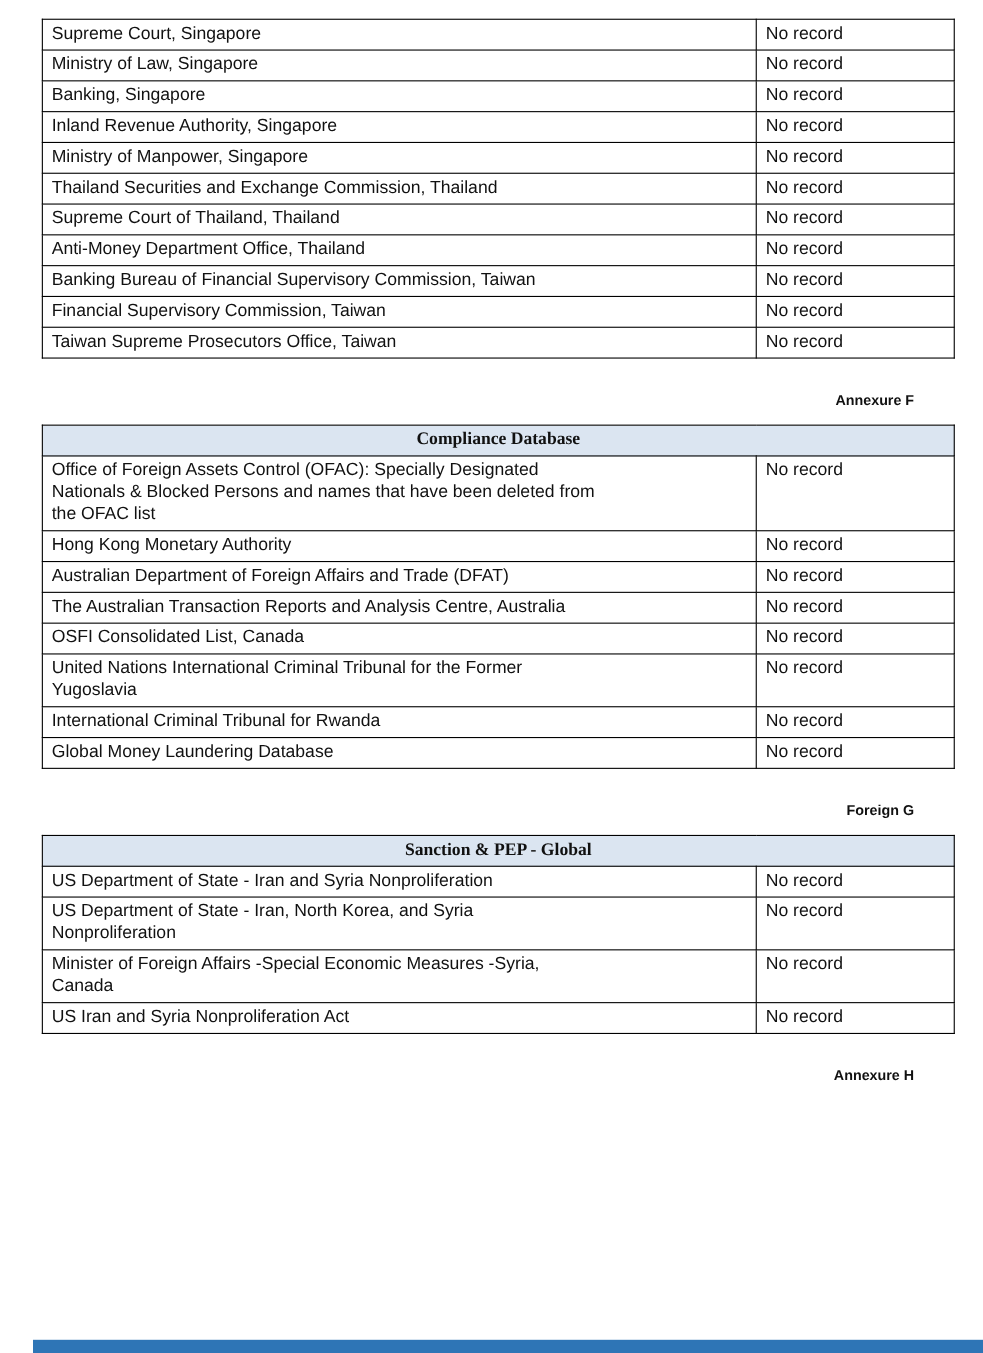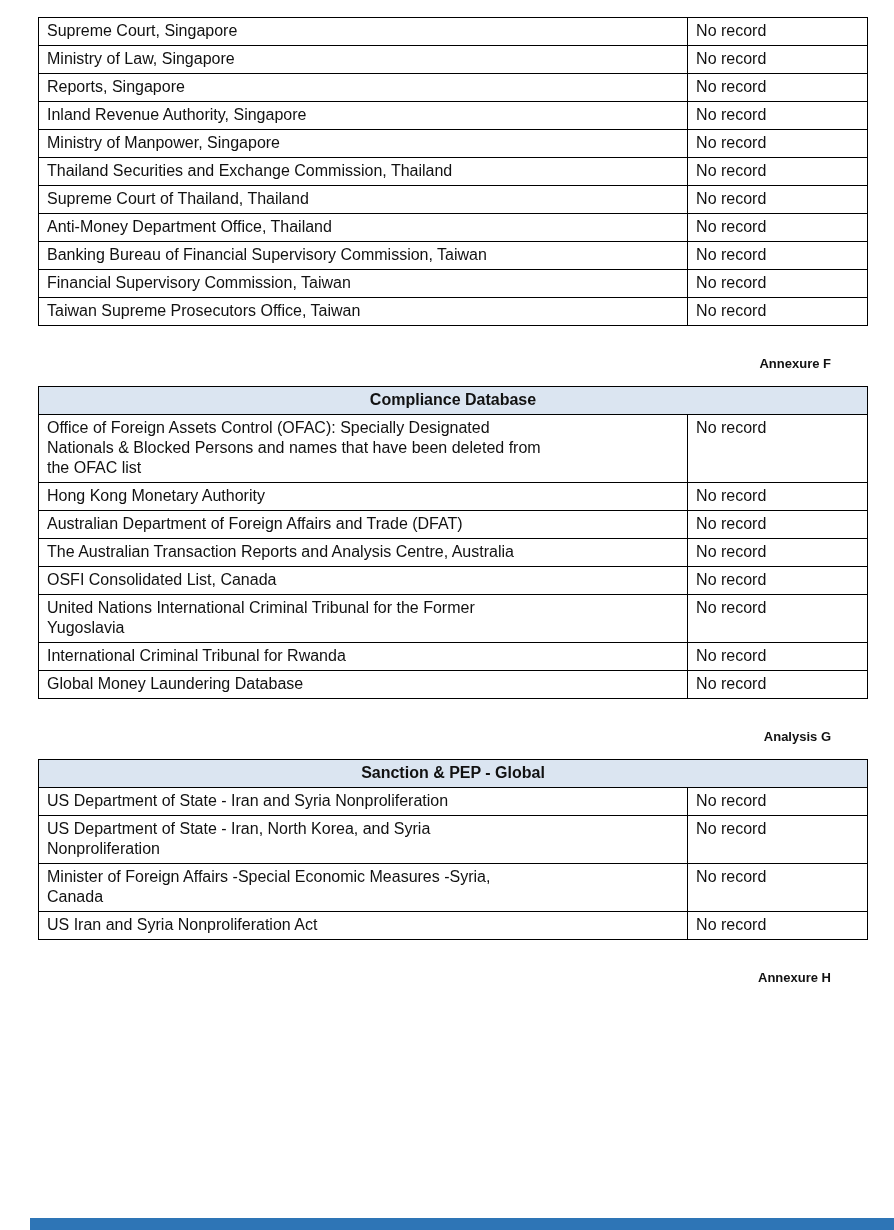--- a/index.html
+++ b/index.html
@@ -29,20 +29,21 @@
     vertical-align: top;
     font-size: 16px;
     line-height: 20px;
     padding: 3px 8px 4px 8px;
   }
   th.section-title {
     background: var(--header-fill, #dbe5f1);
     font-weight: bold;
     font-size: 17px;
     padding: 5px 8px;
+    font-family: Liberation Serif, serif;
   }
   td.c-source {
     text-align: left;
     white-space: pre-line;
   }
   td.c-result {
     text-align: left;
   }
   .annexure {
     text-align: right;
@@ -74,21 +75,21 @@
       <tbody>
           <tr>
             <td class="c-source">Supreme Court, Singapore</td>
             <td class="c-result">No record</td>
           </tr>
           <tr>
             <td class="c-source">Ministry of Law, Singapore</td>
             <td class="c-result">No record</td>
           </tr>
           <tr>
-            <td class="c-source">Reports, Singapore</td>
+            <td class="c-source">Banking, Singapore</td>
             <td class="c-result">No record</td>
           </tr>
           <tr>
             <td class="c-source">Inland Revenue Authority, Singapore</td>
             <td class="c-result">No record</td>
           </tr>
           <tr>
             <td class="c-source">Ministry of Manpower, Singapore</td>
             <td class="c-result">No record</td>
           </tr>
@@ -166,21 +167,21 @@
           </tr>
           <tr>
             <td class="c-source">Global Money Laundering Database</td>
             <td class="c-result">No record</td>
           </tr>
         </tbody>
     </table>
   </section>
 
   <section>
-    <div class="annexure">Analysis G</div>
+    <div class="annexure">Foreign G</div>
     <table class="report-table">
       <colgroup>
           <col class="col-source">
           <col class="col-result">
         </colgroup>
       <thead>
         <tr>
           <th class="section-title" colspan="2">Sanction &amp; PEP - Global</th>
         </tr>
       </thead>

